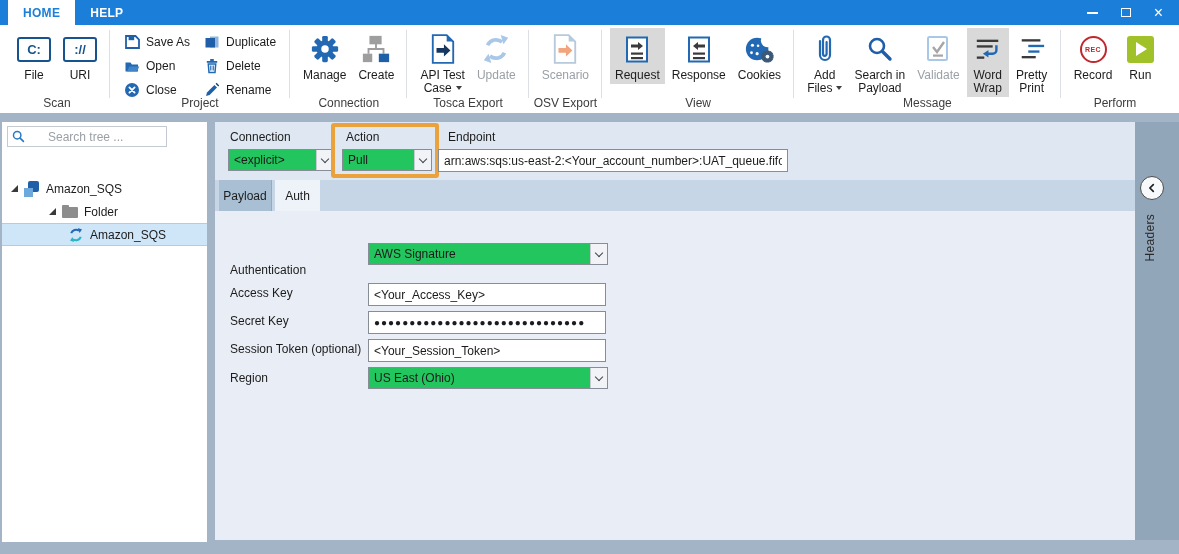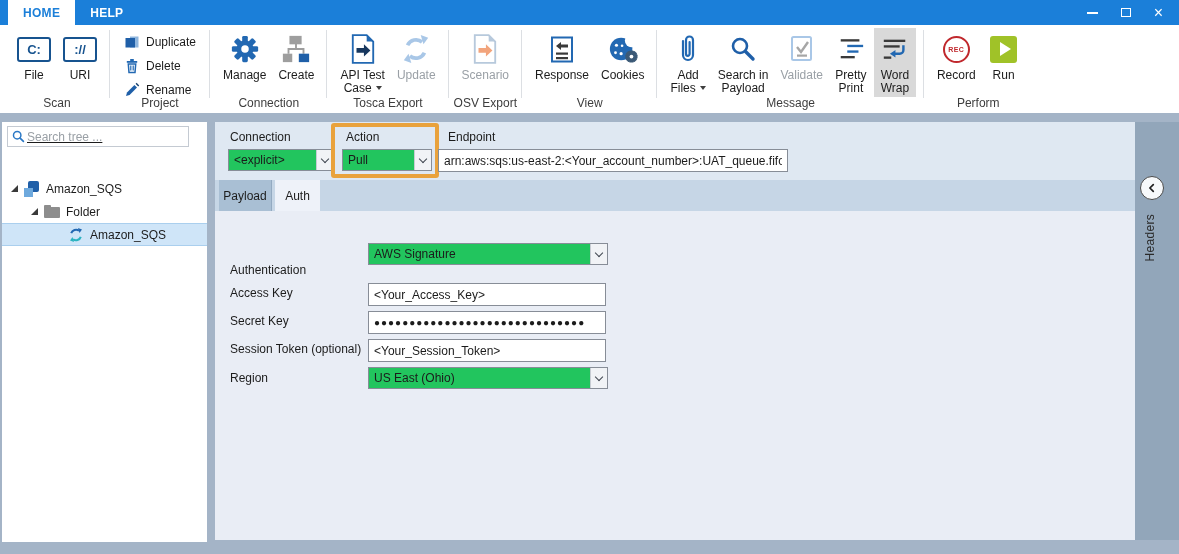--- a/index.html
+++ b/index.html
@@ -30,21 +30,21 @@
   .boxicon{width:34px;height:25px;border:2px solid #17538f;border-radius:3px;color:#17538f;font-weight:bold;font-size:13px;display:flex;align-items:center;justify-content:center;}
   .proj-col{display:flex;flex-direction:column;justify-content:flex-start;margin:2px 4px;}
   .sbtn{display:flex;align-items:center;gap:6px;height:24px;font-size:12px;white-space:nowrap;padding:0 3px;}
   .rec-circle{width:27px;height:27px;border:2.5px solid #c0282d;border-radius:50%;display:flex;align-items:center;justify-content:center;}
   .rec-txt{font-size:7px;font-weight:bold;color:#c0282d;letter-spacing:.4px;}
   .run-box{width:27px;height:27px;background:#a0c228;border-radius:3px;display:flex;align-items:center;justify-content:center;}
   .play-tri{width:0;height:0;border-left:11px solid #fff;border-top:7px solid transparent;border-bottom:7px solid transparent;margin-left:3px;}
 
   
   .sidebar{position:absolute;left:2px;top:122px;width:205px;height:420px;background:#fff;overflow:hidden;}
-  .search-box{position:absolute;left:5px;top:4px;width:182px;height:21px;border:1px solid #c4cad2;background:#fff;display:flex;align-items:center;padding:0 4px;gap:0;text-decoration:underline;}
+  .search-box{position:absolute;left:5px;top:4px;width:160px;height:21px;border:1px solid #c4cad2;background:#fff;display:flex;align-items:center;padding:0 4px;gap:21px;}
   .search-box input{border:none;outline:none;flex:1;font:12px "Liberation Sans",sans-serif;color:#333;background:transparent;min-width:0;}
   .search-box input::placeholder{color:#9aa0a6;}
   .tree{position:absolute;left:0;right:0;top:27px;margin-top:28px;}
   .trow{display:flex;align-items:center;height:23px;gap:6px;cursor:default;}
   .trow.selected{background:#cfe5f8;border-top:1px solid #aacfee;border-bottom:1px solid #aacfee;}
   .expander{width:0;height:0;border-left:7px solid transparent;border-bottom:7px solid #3a3a3a;flex:none;}
   .tree-label{font-size:12px;color:#1c1c1c;white-space:nowrap;}
   .proj-icon{position:relative;width:16px;height:16px;flex:none;}
   .proj-icon .bk{position:absolute;left:4px;top:0;width:11px;height:11px;background:#1f5fa8;border-radius:2px;}
   .proj-icon .ft{position:absolute;left:0;top:7px;width:9px;height:9px;background:#6ea9dd;}
@@ -117,20 +117,43 @@
           </span>
         <span class="rlabel">URI</span>
       </div>
       <span class="group-label">Scan</span>
     </div>
 
     <div class="rib-group">
       <div class="proj-col">
         <div class="sbtn">
           <svg width="16" height="16" viewBox="0 0 16 16">
+              <path d="M2 2h9.5L15 5.5V14H2z" fill="#fff" stroke="#1f5fa8" stroke-width="1.8"></path>
+              <rect x="4.6" y="2.6" width="5.6" height="3.6" fill="#1f5fa8"></rect>
+            </svg>
+          <span>Save As</span>
+        </div>
+        <div class="sbtn">
+          <svg width="16" height="16" viewBox="0 0 16 16">
+              <path d="M1.5 4.5h5l1.4 2H14v7H1.5z" fill="#2268b2"></path>
+              <path d="M3 13.5l2.3-5h10L13 13.5z" fill="#3f85c8"></path>
+            </svg>
+          <span>Open</span>
+        </div>
+        <div class="sbtn">
+          <svg width="16" height="16" viewBox="0 0 16 16">
+              <circle cx="8" cy="8" r="7" fill="#2268b2"></circle>
+              <path d="M5.4 5.4l5.2 5.2M10.6 5.4l-5.2 5.2" stroke="#fff" stroke-width="1.8" stroke-linecap="round"></path>
+            </svg>
+          <span>Close</span>
+        </div>
+      </div>
+      <div class="proj-col">
+        <div class="sbtn">
+          <svg width="16" height="16" viewBox="0 0 16 16">
               <rect x="6" y="2.5" width="8.5" height="11" fill="#8fb6de"></rect>
               <rect x="1.5" y="4" width="9.5" height="9.5" fill="#1f5fa8"></rect>
             </svg>
           <span>Duplicate</span>
         </div>
         <div class="sbtn">
           <svg width="16" height="16" viewBox="0 0 16 16">
               <rect x="6.2" y="1" width="3.6" height="2" fill="#2268b2"></rect>
               <rect x="2.8" y="3" width="10.4" height="1.8" fill="#2268b2"></rect>
               <path d="M4.3 6h7.4l-.7 8.5H5z" fill="none" stroke="#2268b2" stroke-width="1.5"></path>
@@ -213,20 +236,31 @@
             <path d="M18 1l7 7h-7z" fill="#b7c9dc"></path>
             <path d="M7 15h8v-4l7 6.5-7 6.5v-4H7z" fill="#f2a47c"></path>
           </svg>
         </span>
         <span class="rlabel">Scenario</span>
       </div>
       <span class="group-label">OSV Export</span>
     </div>
 
     <div class="rib-group">
+      <div class="rbtn selected">
+        <span class="ric">
+          <svg width="22" height="27" viewBox="0 0 22 26">
+            <rect x="1" y="1" width="20" height="24" fill="#fff" stroke="#2268b2" stroke-width="2"></rect>
+            <path d="M5 8h7V5.5l5 4-5 4V11H5z" fill="#3a3a3a"></path>
+            <rect x="5" y="16" width="12" height="2.2" fill="#3a3a3a"></rect>
+            <rect x="5" y="20.5" width="12" height="2.2" fill="#3a3a3a"></rect>
+          </svg>
+        </span>
+        <span class="rlabel">Request</span>
+      </div>
       <div class="rbtn">
         <span class="ric">
           <svg width="22" height="27" viewBox="0 0 22 26">
             <rect x="1" y="1" width="20" height="24" fill="#fff" stroke="#2268b2" stroke-width="2"></rect>
             <path d="M17 8h-7V5.5l-5 4 5 4V11h7z" fill="#3a3a3a"></path>
             <rect x="5" y="16" width="12" height="2.2" fill="#3a3a3a"></rect>
             <rect x="5" y="20.5" width="12" height="2.2" fill="#3a3a3a"></rect>
           </svg>
         </span>
         <span class="rlabel">Response</span>
@@ -278,44 +312,44 @@
       <div class="rbtn disabled">
         <span class="ric">
           <svg width="26" height="28" viewBox="0 0 26 28">
             <rect x="3" y="2" width="19" height="23" rx="1.5" fill="#fff" stroke="#a9c7e7" stroke-width="2"></rect>
             <path d="M8 12l4 5 7-10" fill="none" stroke="#a6a6a6" stroke-width="2.4"></path>
             <rect x="8" y="19.5" width="10" height="2.2" fill="#a6a6a6"></rect>
           </svg>
         </span>
         <span class="rlabel">Validate</span>
       </div>
-      <div class="rbtn">
-        <span class="ric">
-          <svg width="28" height="28" viewBox="0 0 30 28">
-            <rect x="4" y="3.5" width="20" height="2.5" fill="#3a3a3a"></rect>
-            <rect x="11" y="9.5" width="17" height="2.5" fill="#2268b2"></rect>
-            <rect x="11" y="15.5" width="12" height="2.5" fill="#2268b2"></rect>
-            <rect x="4" y="21.5" width="15" height="2.5" fill="#3a3a3a"></rect>
-          </svg>
-        </span>
-        <span class="rlabel">Pretty</span>
-        <span class="rlabel">Print</span>
-      </div>
       <div class="rbtn selected">
         <span class="ric">
           <svg width="28" height="28" viewBox="0 0 30 28">
             <rect x="3" y="4" width="23" height="2.5" fill="#3a3a3a"></rect>
             <rect x="3" y="10" width="17" height="2.5" fill="#3a3a3a"></rect>
             <rect x="3" y="22" width="8" height="2.5" fill="#3a3a3a"></rect>
             <path d="M24 10v5a4 4 0 0 1-4 4h-6" fill="none" stroke="#2268b2" stroke-width="2.6"></path>
             <path d="M15.5 15l-6 4 6 4z" fill="#2268b2"></path>
           </svg>
         </span>
         <span class="rlabel">Word</span>
         <span class="rlabel">Wrap</span>
+      </div>
+      <div class="rbtn">
+        <span class="ric">
+          <svg width="28" height="28" viewBox="0 0 30 28">
+            <rect x="4" y="3.5" width="20" height="2.5" fill="#3a3a3a"></rect>
+            <rect x="11" y="9.5" width="17" height="2.5" fill="#2268b2"></rect>
+            <rect x="11" y="15.5" width="12" height="2.5" fill="#2268b2"></rect>
+            <rect x="4" y="21.5" width="15" height="2.5" fill="#3a3a3a"></rect>
+          </svg>
+        </span>
+        <span class="rlabel">Pretty</span>
+        <span class="rlabel">Print</span>
       </div>
       <span class="group-label">Message</span>
     </div>
 
     <div class="rib-group">
       <div class="rbtn">
         <span class="ric">
           <span class="rec-circle">
               <span class="rec-txt">REC</span>
             </span>
@@ -345,21 +379,21 @@
     </div>
     <div class="tree">
       <div class="trow" style="padding-left:9px;">
         <span class="expander"></span>
         <span class="proj-icon">
             <span class="bk"></span>
             <span class="ft"></span>
           </span>
         <span class="tree-label">Amazon_SQS</span>
       </div>
-      <div class="trow" style="padding-left:29px;">
+      <div class="trow" style="padding-left:47px;">
         <span class="expander"></span>
         <span class="folder-icon">
             <span class="tab"></span>
             <span class="body"></span>
           </span>
         <span class="tree-label">Folder</span>
       </div>
       <div class="trow selected" style="padding-left:66px;">
         <svg width="16" height="16" viewBox="0 0 16 16">
           <path d="M3.2 6.2A5.2 5.2 0 0 1 11 3.6" fill="none" stroke="#2268b2" stroke-width="2"></path>

